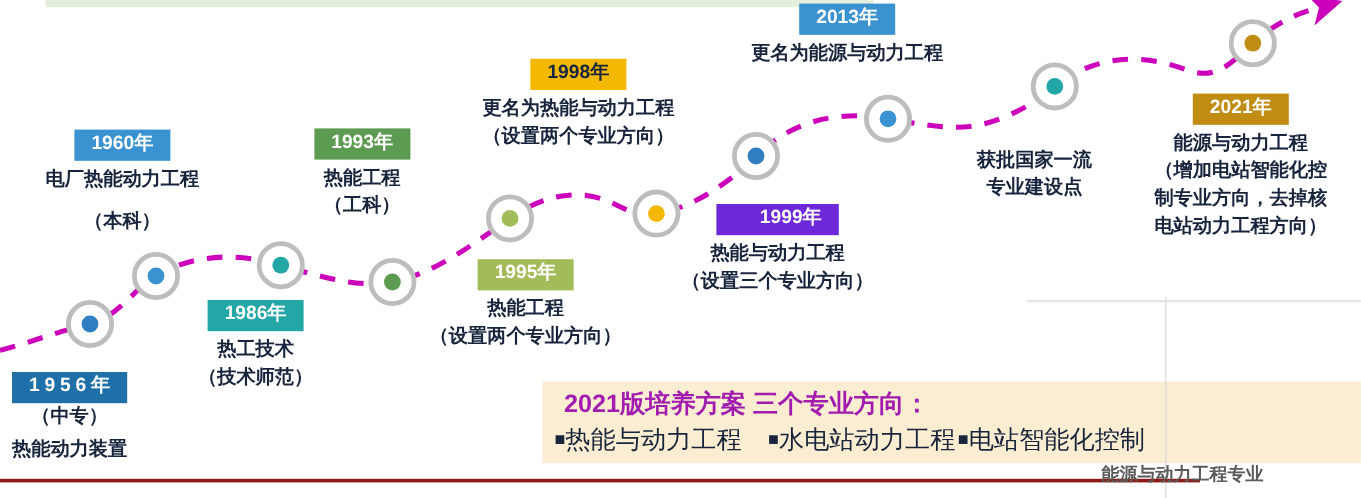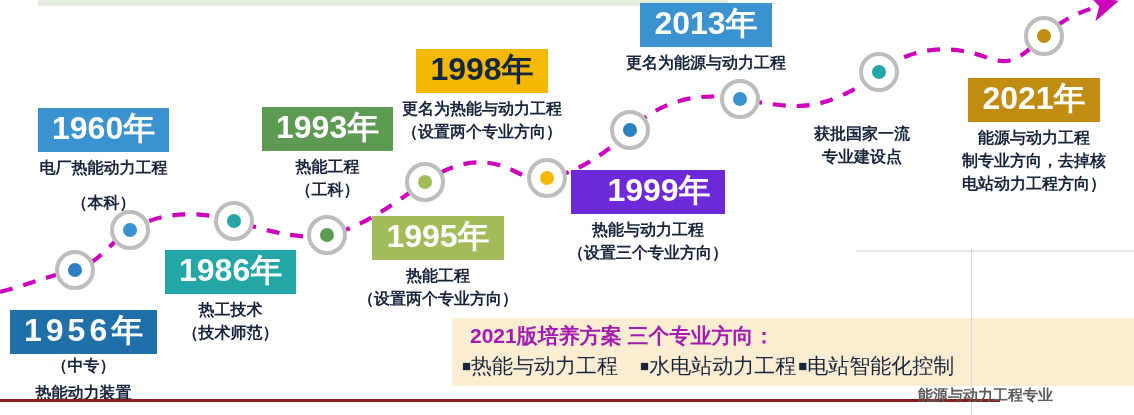--- a/index.html
+++ b/index.html
@@ -25,21 +25,21 @@
     position:absolute; width:40px; height:40px; margin-left:-20px; margin-top:-20px;
     border-radius:50%; background:#ffffff; border:4px solid #bdbdbd;
     display:flex; align-items:center; justify-content:center;
   }
   .node .dot{ width:14px; height:14px; border-radius:50%; display:block; }
 
   
   .entry{ position:absolute; }
   .badge{
     display:inline-block; padding:3px 14px 5px 14px;
-    font-size:32px; font-weight:bold; color:#ffffff;
+    font-size:16px; font-weight:bold; color:#ffffff;
     line-height:1.12; white-space:nowrap;
   }
   .badge.dark-text{ color:#15263f; }
   .badge.wide{ letter-spacing:4px; padding-right:10px; }
   .desc{
     margin-top:5px; font-size:16px; font-weight:bold; color:#17243c;
     line-height:1.38; white-space:nowrap;
   }
   .desc.center{ }
   .entry.ctr{ text-align:center; }
@@ -143,21 +143,21 @@
   <div id="entries">
       <div class="entry ctr" style="left: 10px; top: 310px;"><div class="badge wide" style="background: rgb(31, 111, 168); color: rgb(255, 255, 255);">1956年</div><div class="desc center" style="margin-top: 1px;">（中专）</div><div class="desc center">热能动力装置</div></div>
       <div class="entry ctr" style="left: 38px; top: 108px;"><div class="badge" style="background: rgb(58, 146, 208); color: rgb(255, 255, 255);">1960年</div><div class="desc center">电厂热能动力工程</div><div class="desc center" style="margin-top: 13px;">（本科）</div></div>
       <div class="entry ctr" style="left: 165px; top: 250px;"><div class="badge" style="background: rgb(34, 166, 166); color: rgb(255, 255, 255);">1986年</div><div class="desc center">热工技术</div><div class="desc center" style="margin-top: 1px;">（技术师范）</div></div>
       <div class="entry ctr" style="left: 262px; top: 107px;"><div class="badge" style="background: rgb(94, 155, 82); color: rgb(255, 255, 255);">1993年</div><div class="desc center">热能工程</div><div class="desc center" style="margin-top: 1px;">（工科）</div></div>
       <div class="entry ctr" style="left: 358px; top: 216px;"><div class="badge" style="background: rgb(162, 188, 90); color: rgb(255, 255, 255);">1995年</div><div class="desc center">热能工程</div><div class="desc center" style="margin-top: 1px;">（设置两个专业方向）</div></div>
       <div class="entry ctr" style="left: 402px; top: 49px;"><div class="badge dark-text" style="background: rgb(245, 184, 0); color: rgb(21, 38, 63);">1998年</div><div class="desc center">更名为热能与动力工程</div><div class="desc center" style="margin-top: 1px;">（设置两个专业方向）</div></div>
       <div class="entry ctr" style="left: 568px; top: 170px;"><div class="badge" style="background: #6d28d9; color: rgb(255, 255, 255); padding-left: 36px;">1999年</div><div class="desc center">热能与动力工程</div><div class="desc center" style="margin-top: 1px;">（设置三个专业方向）</div></div>
       <div class="entry ctr" style="left: 626px; top: 3px;"><div class="badge" style="background: rgb(58, 146, 208); color: rgb(255, 255, 255);">2013年</div><div class="desc center">更名为能源与动力工程</div></div>
       <div class="entry ctr" style="left: 814px; top: 118px;"><div class="desc center">获批国家一流</div><div class="desc center" style="margin-top: 1px;">专业建设点</div></div>
-      <div class="entry ctr" style="left: 962px; top: 78px;"><div class="badge" style="background: rgb(192, 140, 18); color: rgb(255, 255, 255);">2021年</div><div class="desc center">能源与动力工程</div><div class="desc center" style="margin-top: 1px;">制专业方向，去掉核</div><div class="desc center" style="margin-top: 1px;">电站动力工程方向）</div></div>
+      <div class="entry ctr" style="left: 962px; top: 78px;"><div class="badge" style="background: rgb(192, 140, 18); color: rgb(255, 255, 255);">2021年</div><div class="desc center">能源与动力工程</div><div class="desc center" style="margin-top: 1px;">（增加电站智能化控</div><div class="desc center" style="margin-top: 1px;">制专业方向，去掉核</div><div class="desc center" style="margin-top: 1px;">电站动力工程方向）</div></div>
     </div>
 
   <div class="note"></div>
   <div class="note-title">2021版培养方案  三个专业方向：</div>
   <div class="note-items"><span class="sq">■</span><span>热能与动力工程</span><span class="gap1"></span><span class="sq">■</span><span>水电站动力工程</span><span class="gap2"></span><span class="sq">■</span><span>电站智能化控制</span></div>
 
   <div class="corner"></div>
   <div class="vrule"></div>
   <div class="foot-rule"></div>
   <div class="foot-label">能源与动力工程专业</div>

